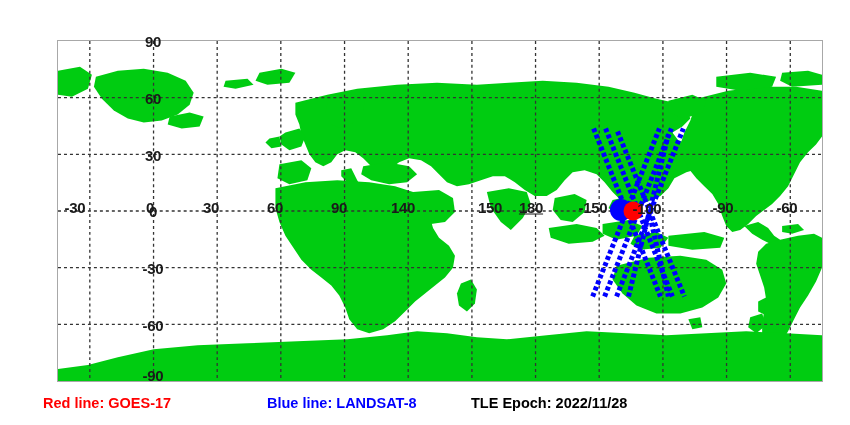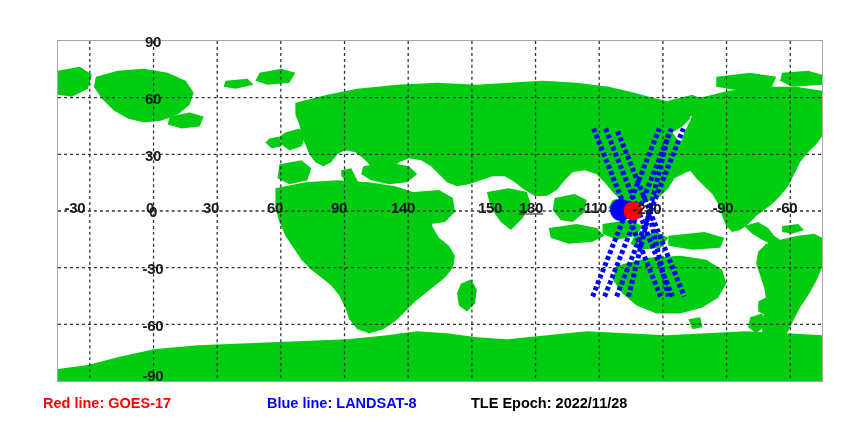--- a/index.html
+++ b/index.html
@@ -261,22 +261,22 @@
   <div class="tick-label" style="left:138px; top:375px;">-90</div>
 
   <div class="tick-label" style="left:60px;  top:207px;">-30</div>
   <div class="tick-label" style="left:135px; top:207px;">0</div>
   <div class="tick-label" style="left:196px; top:207px;">30</div>
   <div class="tick-label" style="left:260px; top:207px;">60</div>
   <div class="tick-label" style="left:324px; top:207px;">90</div>
   <div class="tick-label" style="left:388px; top:207px;">140</div>
   <div class="tick-label" style="left:452px; top:207px;margin-left:23px;">150</div>
   <div class="tick-label" style="left:516px; top:207px;text-decoration:underline;">180</div>
-  <div class="tick-label" style="left:578px; top:207px;">-110</div>
-  <div class="tick-label" style="left:632px; top:208px;">-220</div>
+  <div class="tick-label" style="left:578px; top:207px;">-150</div>
+  <div class="tick-label" style="left:632px; top:208px;">-100</div>
   <div class="tick-label" style="left:708px; top:207px;">-90</div>
   <div class="tick-label" style="left:772px; top:207px;">-60</div>
 
   <div id="footer-legend">
     <span class="legend-entry" id="legend-red">Red line: GOES-17</span>
     <span class="legend-entry" id="legend-blue">Blue line: LANDSAT-8</span>
     <span class="legend-entry" id="legend-epoch">TLE Epoch: 2022/11/28</span>
   </div>
 
 </div>

